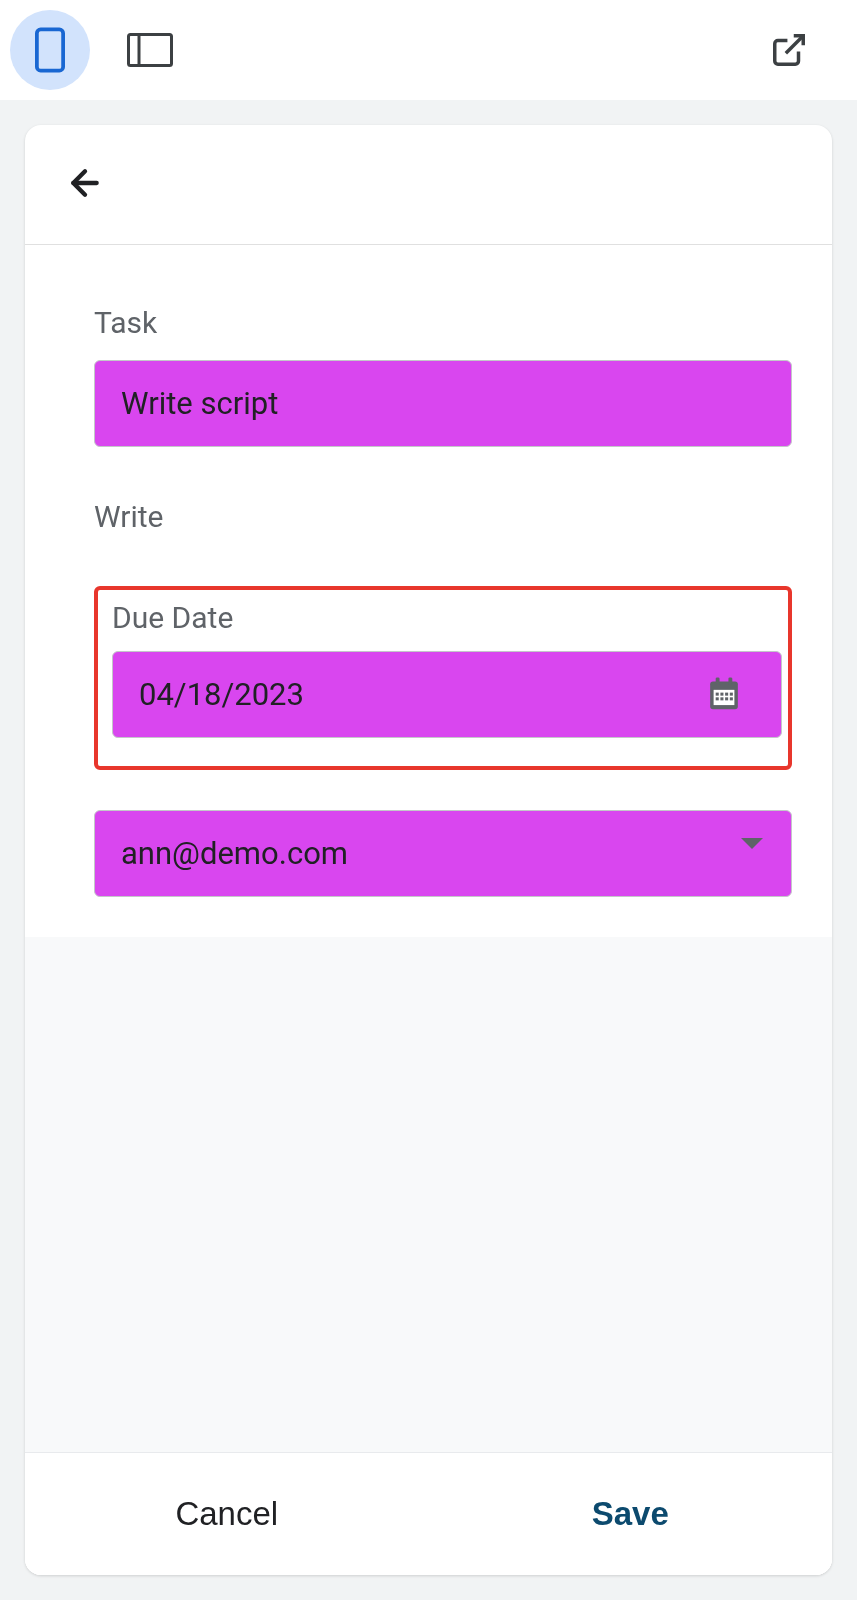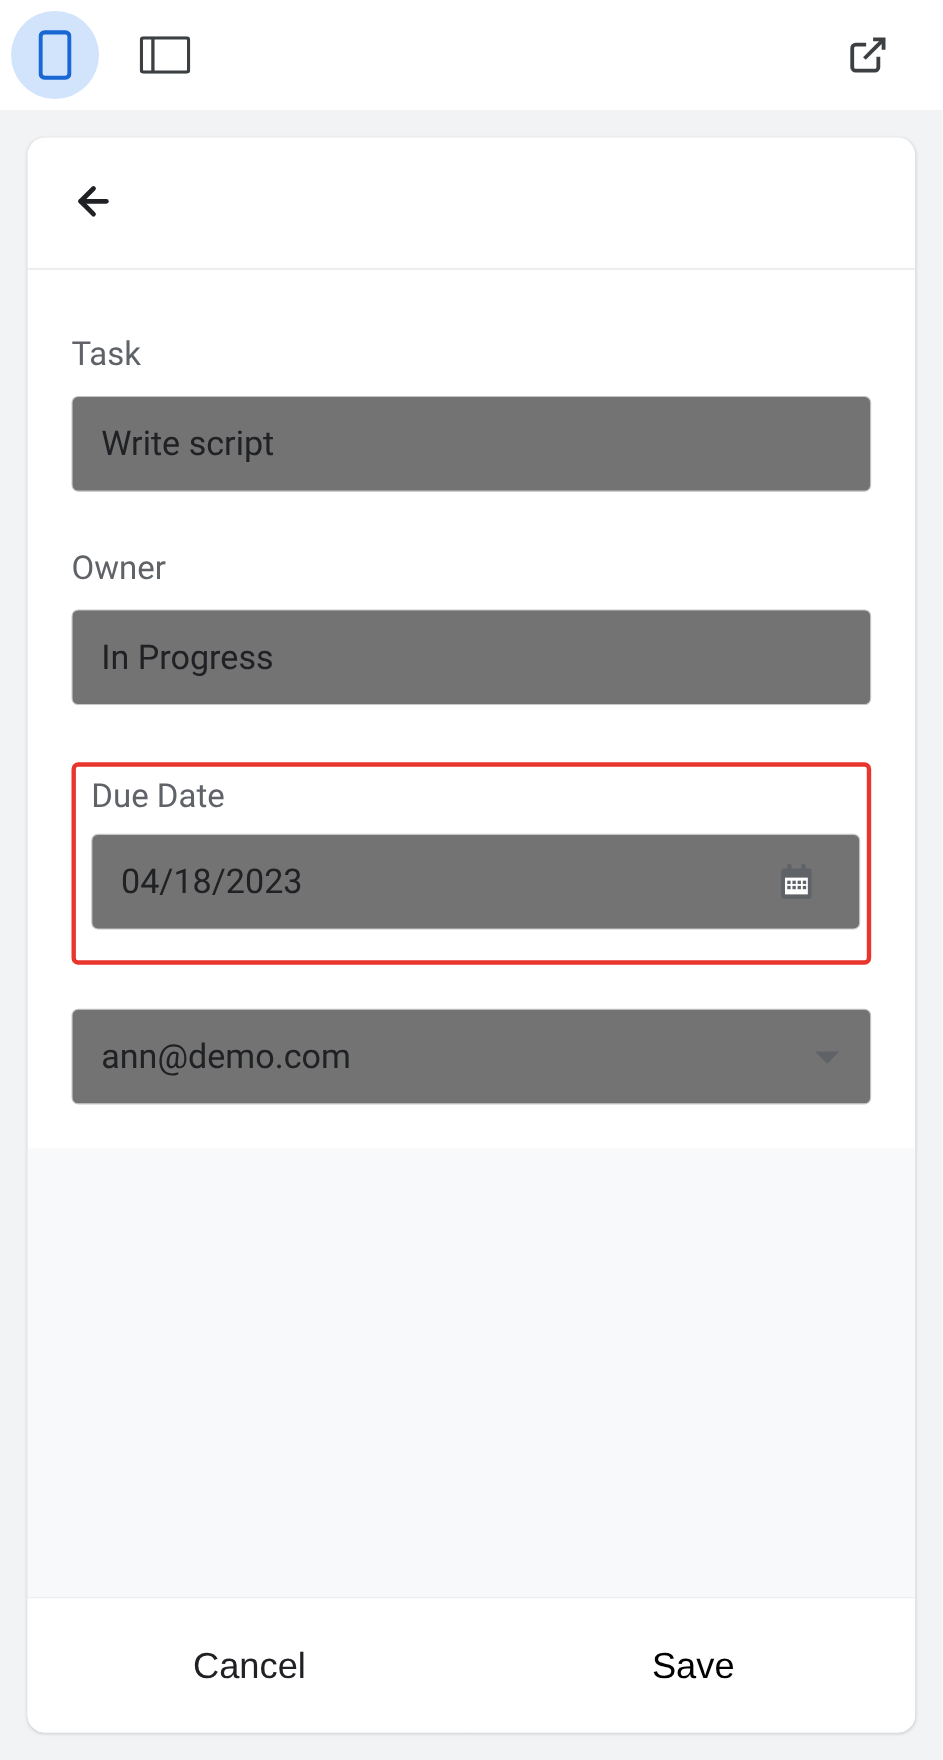--- a/index.html
+++ b/index.html
@@ -63,40 +63,40 @@
     }
     .back-btn {
       background: none;
       border: none;
       cursor: pointer;
       padding: 10px;
     }
     .form-area {
       padding: 60px 40px 40px 40px;
       flex: 0 0 auto;
+      margin-left: 29px;
     }
     .field {
       margin-bottom: 52px;
     }
     .field-label {
       color: #5f6368;
       font-size: 30px;
       margin-bottom: 20px;
       display: block;
     }
     .field-input, .field-select, .field-date-wrap {
       width: 100%;
       border: 1px solid #c4c7c9;
       border-radius: 6px;
       padding: 24px 26px;
       font-size: 31px;
       color: #202124;
-      background: #737373;
-      display: flex;
-      align-items: center;
+      background: #d946ef;
+      display: flex;
     }
     .field-input.text-value {
       color: #202124;
     }
     .field-date-wrap {
       justify-content: space-between;
       padding-right: 40px;
     }
     .highlight-box {
       border: 4px solid #e8362c;
@@ -136,22 +136,22 @@
       font-size: 33px;
       padding: 42px 13px;
       cursor: pointer;
       text-align: center;
     }
     .cancel-btn {
       color: #202124;
       font-weight: 400;
     }
     .save-btn {
-      color: #000000;
-      font-weight: 400;
+      color: #0c4a6e;
+      font-weight: 700;
     }
   </style>
 </head>
 <body>
 
 <div class="toolbar">
   <button class="toolbar-icon-btn active">
     <svg width="30" height="46" viewBox="0 0 24 36">
       <rect x="1.5" y="1.5" width="21" height="33" rx="3" fill="none" stroke="#1967d2" stroke-width="3"></rect>
     </svg>
@@ -186,24 +186,21 @@
     <div class="form-area">
 
       <div class="field">
         <label class="field-label">Task</label>
         <div class="field-input text-value">
           <span>Write script</span>
         </div>
       </div>
 
       <div class="field">
-        <label class="field-label">Owner</label>
-        <div class="field-input">
-          <span>In Progress</span>
-        </div>
+        <label class="field-label">Write</label>
       </div>
 
       <div class="highlight-box">
         <label class="field-label">Due Date</label>
         <div class="field-date-wrap">
           <span>04/18/2023</span>
           <svg width="34" height="36" viewBox="0 0 24 26">
             <rect x="2" y="4" width="20" height="20" rx="2" fill="#5f6368"></rect>
             <rect x="4.5" y="10" width="15" height="11" fill="#fff"></rect>
             <rect x="6" y="1" width="2.8" height="5" rx="1" fill="#5f6368"></rect>

